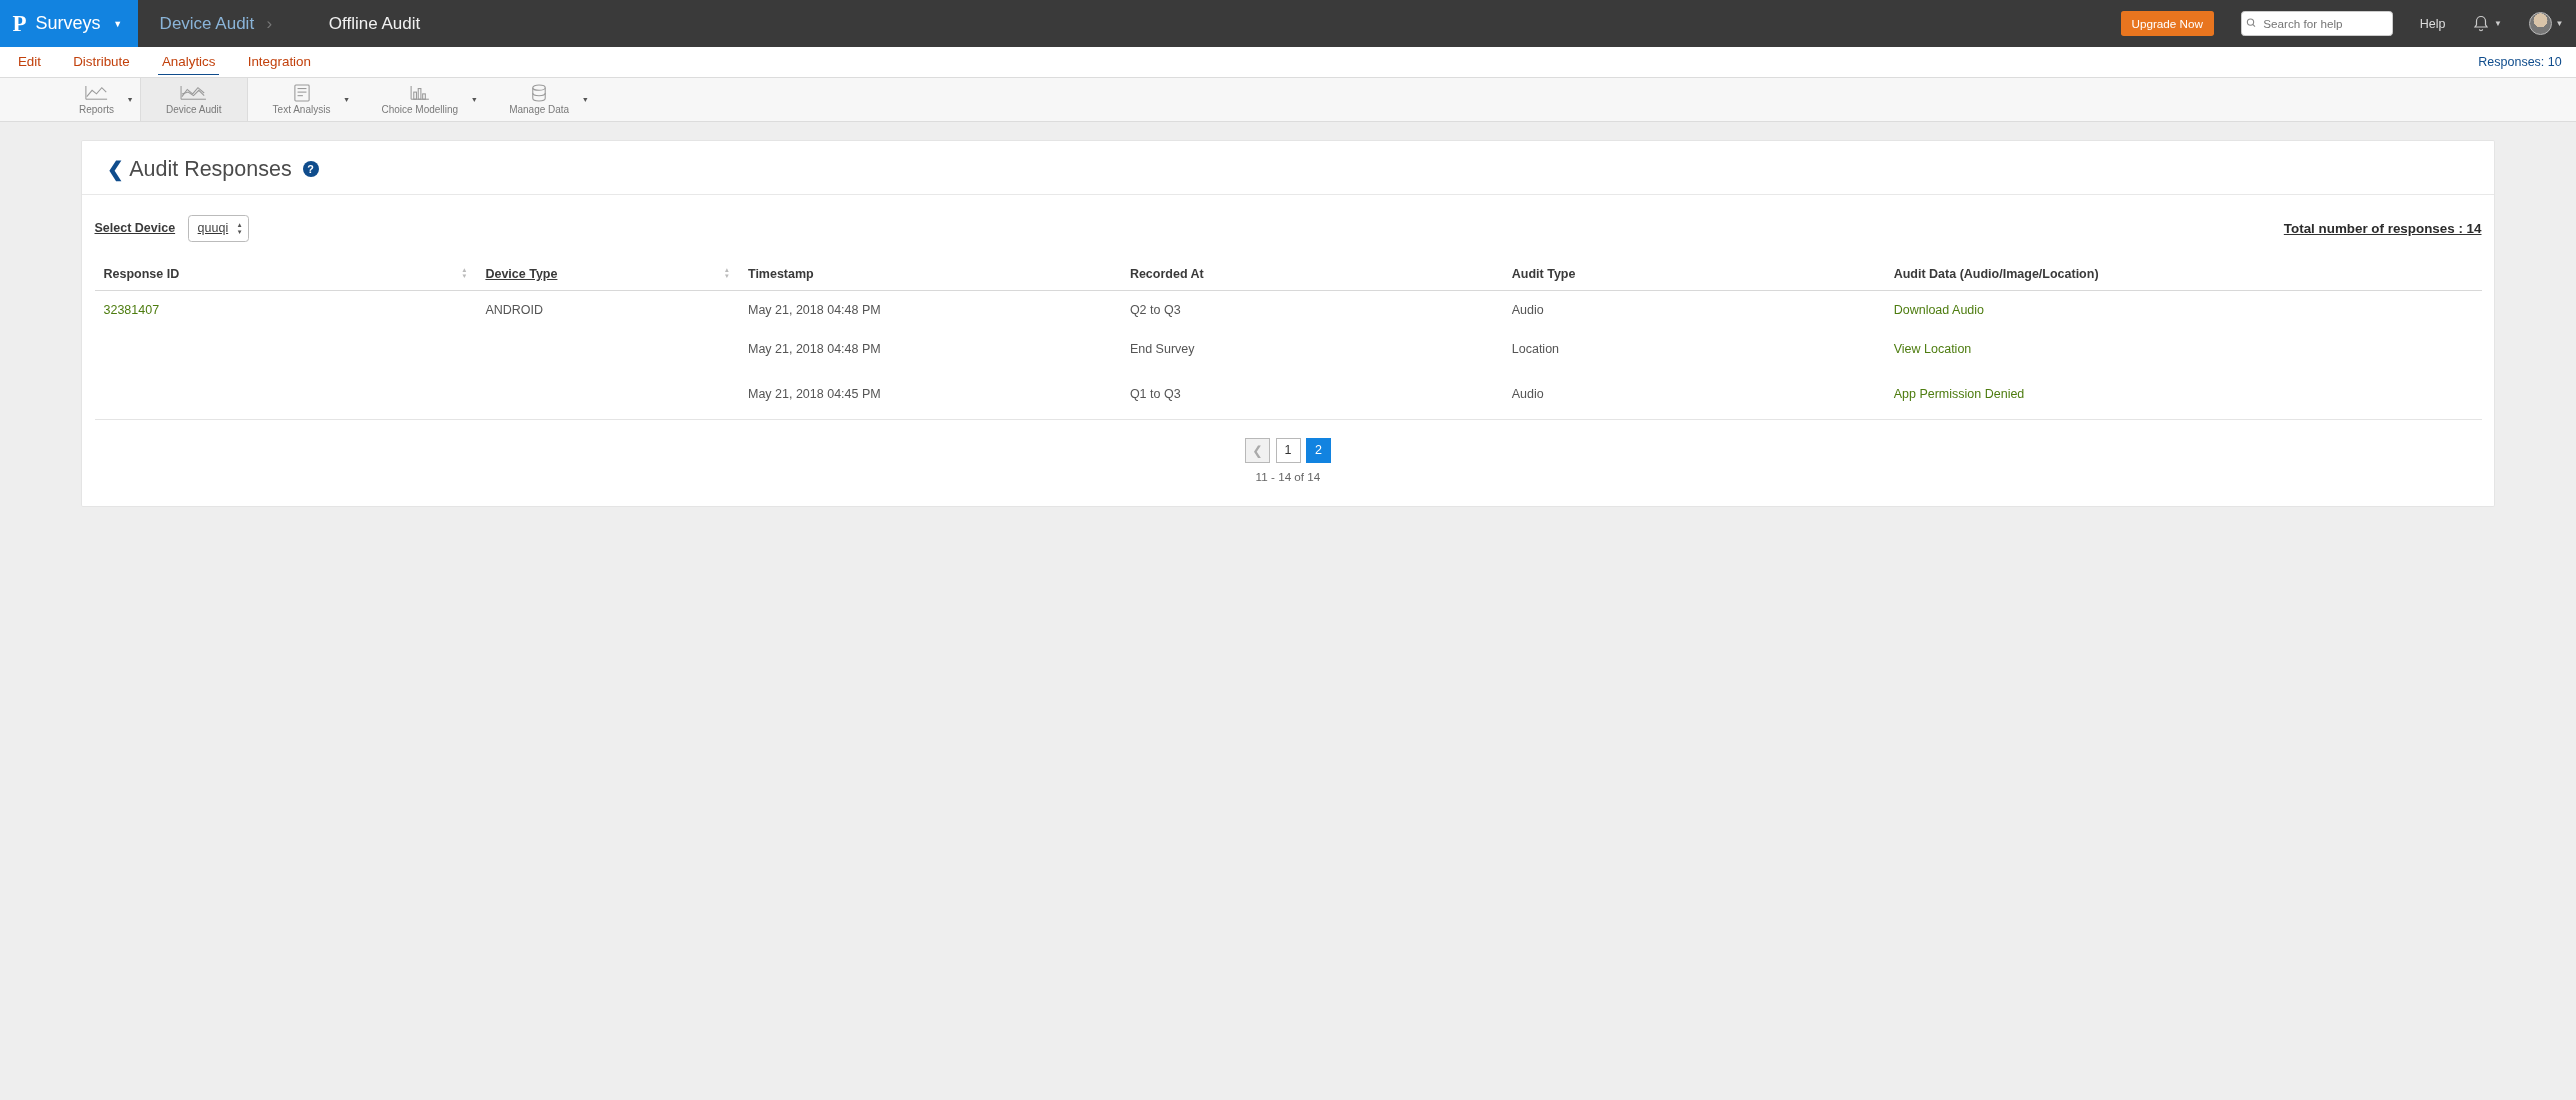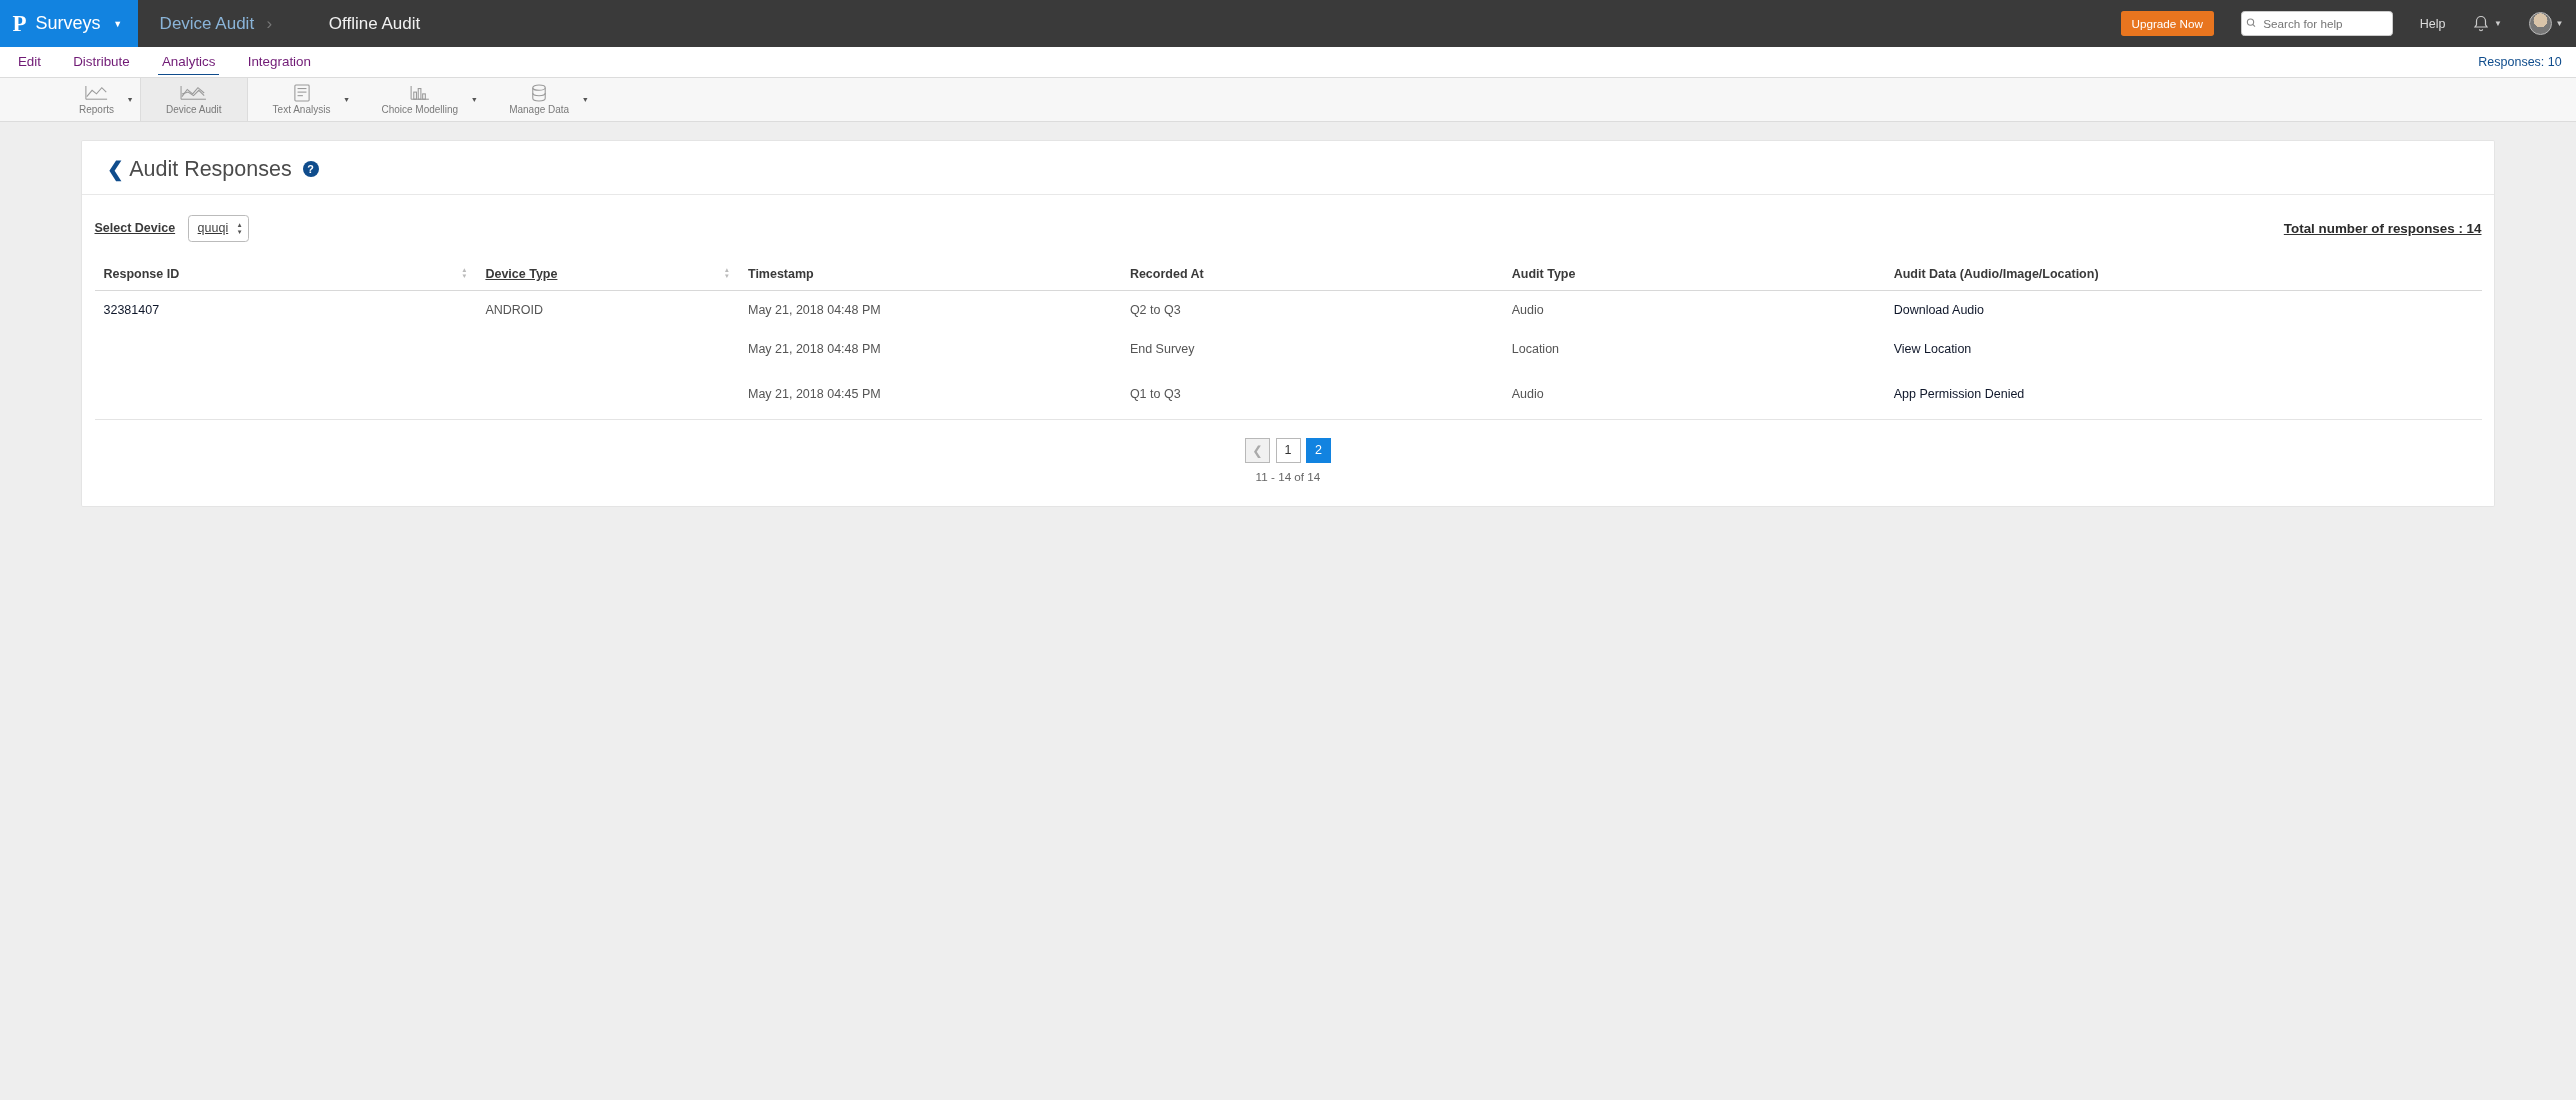--- a/index.html
+++ b/index.html
@@ -106,21 +106,21 @@
     
     .sec-nav {
       background: white;
       border-bottom: 0.9px solid #dcdcdc;
       display: flex;
       align-items: center;
       padding: 0 14.3px;
       height: 30.5px;
     }
     .sec-nav .nav-item {
-      color: #701a75;
+      color: #c2410c;
       font-size: 13.4px;
       padding: 5.4px 3.6px;
       margin-right: 25px;
       cursor: pointer;
     }
     .sec-nav .nav-item.active {
       border-bottom: 1.8px solid #0f4c8c;
       font-weight: 500;
     }
     .resp-count {
@@ -270,21 +270,21 @@
     }
     .tbl tbody td {
       padding: 12.5px 9px;
       font-size: 12.5px;
       color: #555;
       vertical-align: top;
     }
     .tbl tbody tr.group-sep td {
       border-top: 0.9px solid #e4e4e4;
     }
-    .link-cell { color: #0f172a; cursor: pointer; }
+    .link-cell { color: #4d7c0f; cursor: pointer; }
     .col-resp { width: 16%; }
     .col-dev  { width: 11%; text-decoration: underline; }
     .col-ts   { width: 16%; }
     .col-rec  { width: 16%; }
     .col-type { width: 16%; }
     .col-data { width: auto; }
 
     .tbl-footer-sep {
       border-top: 0.9px solid #e4e4e4;
       margin: 5.4px 12.5px 0 12.5px;

